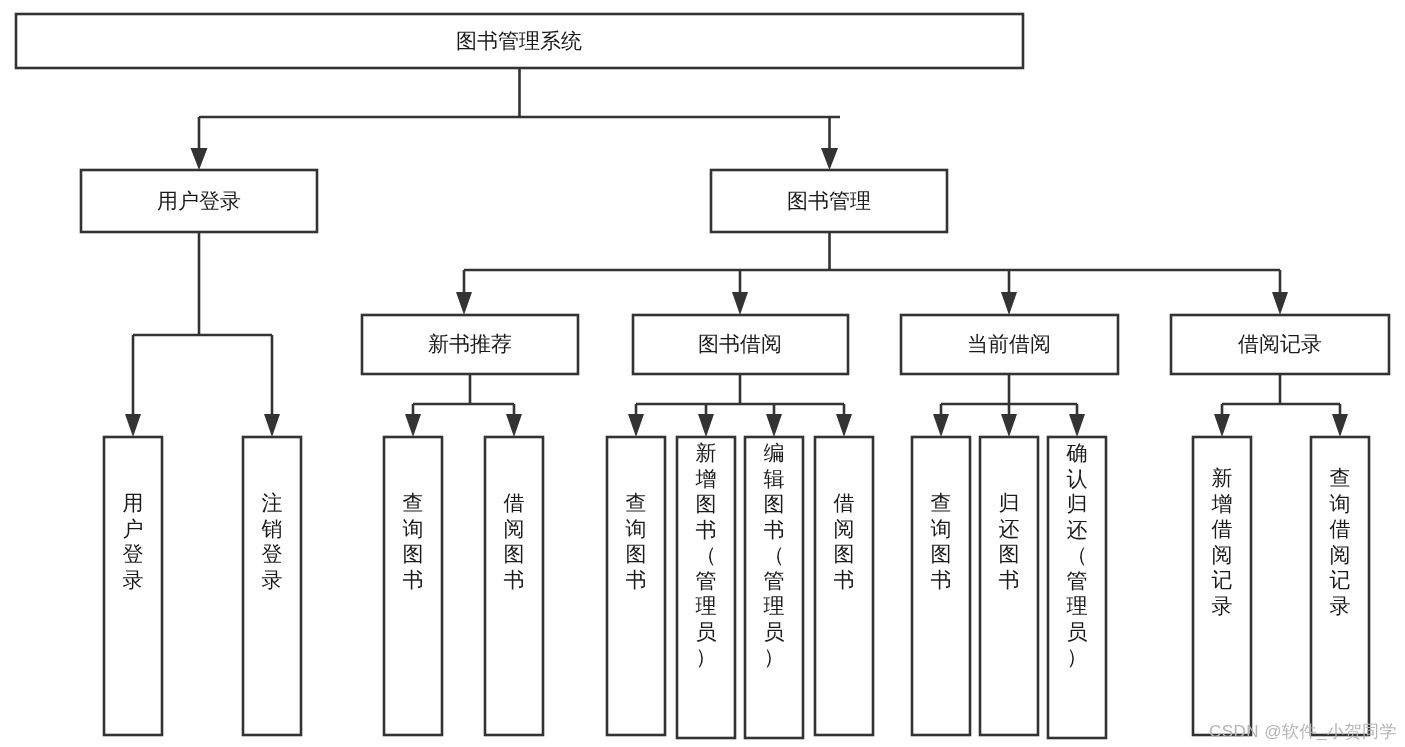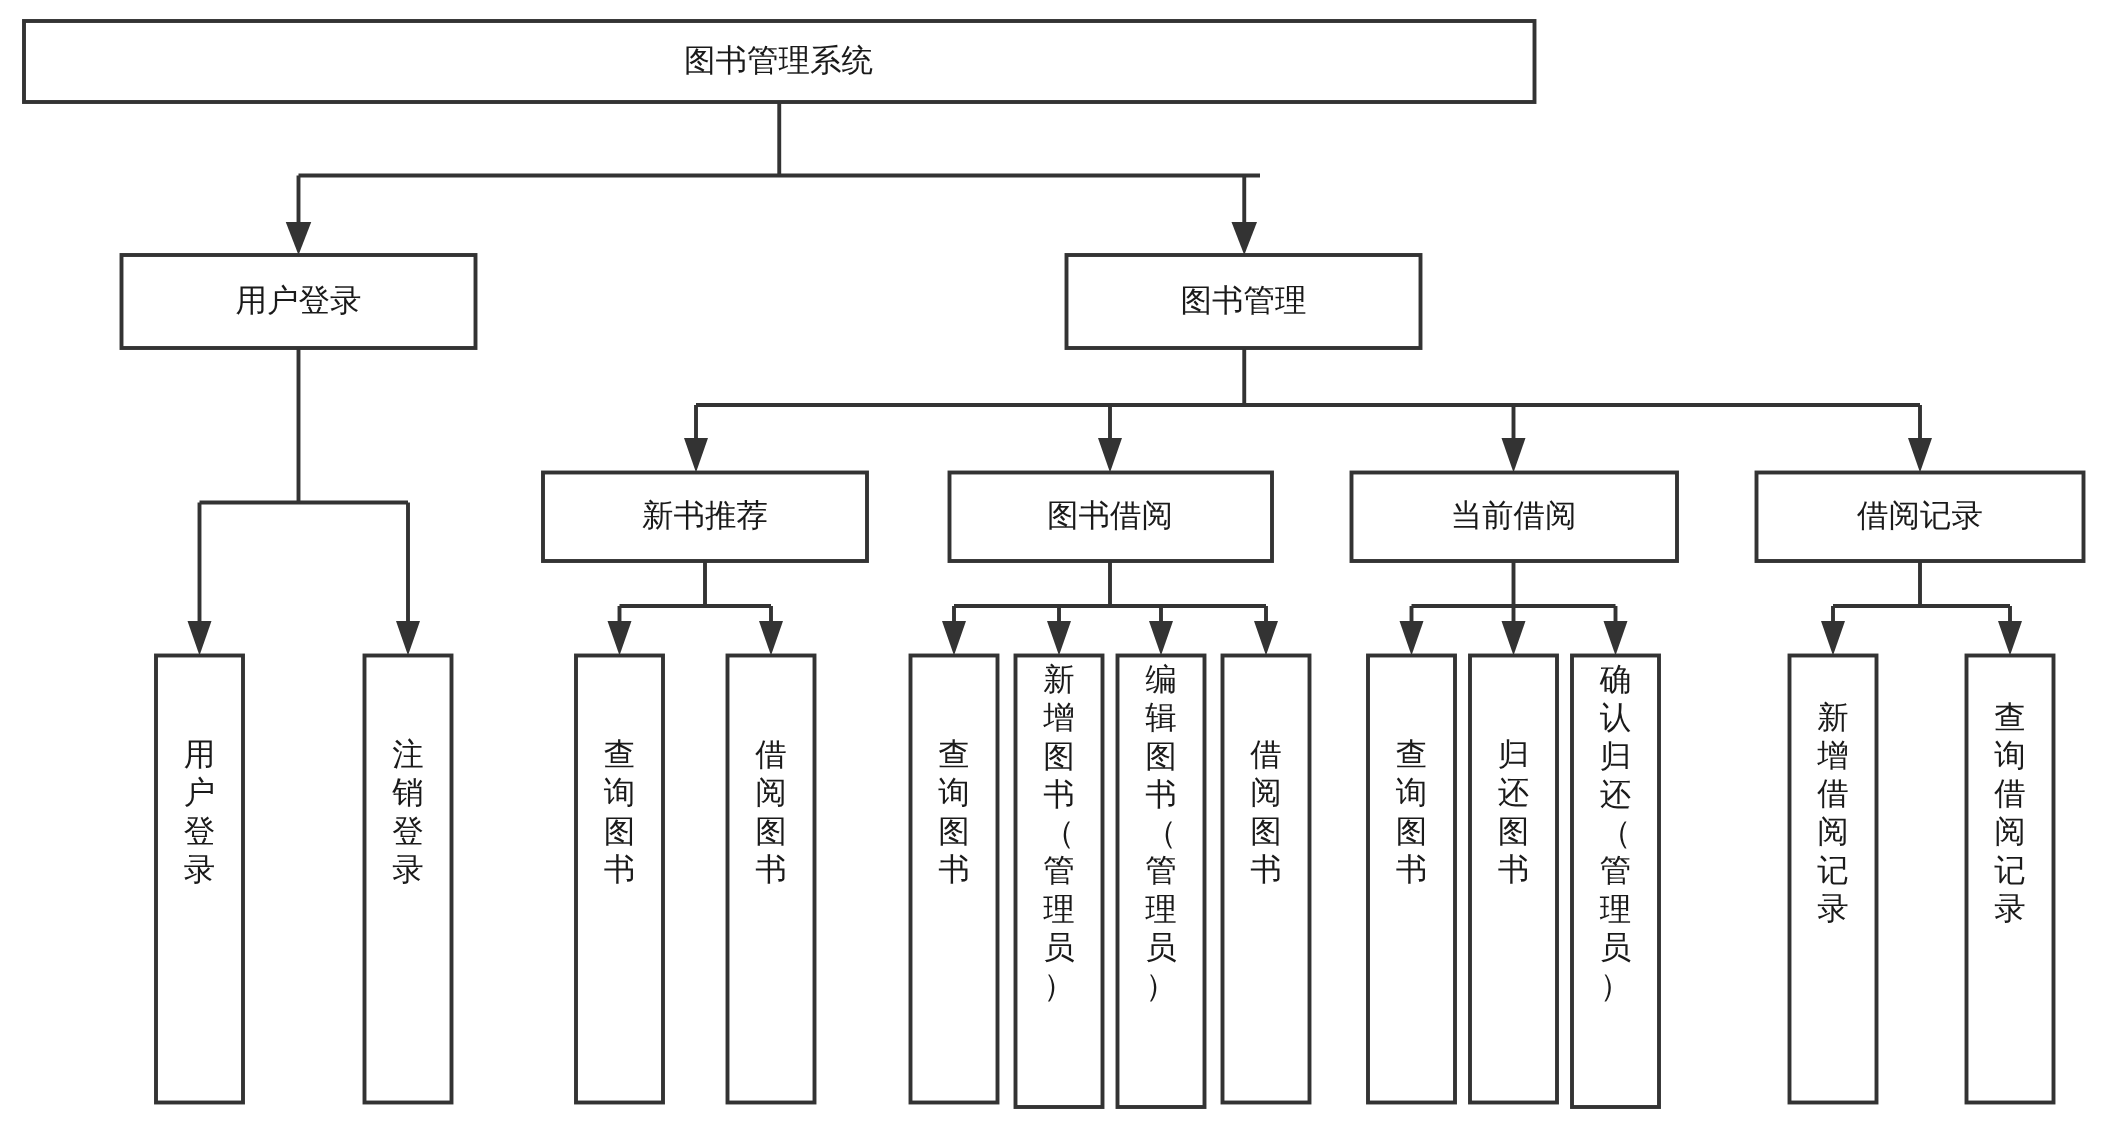--- a/index.html
+++ b/index.html
@@ -230,13 +230,14 @@
       <text class="node-label-v" x="1222" y="485"><tspan x="1222" dy="0">新</tspan><tspan x="1222" dy="25.5">增</tspan><tspan x="1222" dy="25.5">借</tspan><tspan x="1222" dy="25.5">阅</tspan><tspan x="1222" dy="25.5">记</tspan><tspan x="1222" dy="25.5">录</tspan></text>
     </g>
 
     <g>
       <rect class="node-box" x="1311" y="437" width="58" height="298"></rect>
       <text class="node-label-v" x="1340" y="485"><tspan x="1340" dy="0">查</tspan><tspan x="1340" dy="25.5">询</tspan><tspan x="1340" dy="25.5">借</tspan><tspan x="1340" dy="25.5">阅</tspan><tspan x="1340" dy="25.5">记</tspan><tspan x="1340" dy="25.5">录</tspan></text>
     </g>
 
   </svg>
 
+  <div class="watermark-text">CSDN @软件_小贺同学</div>
 </div>
 
 </body></html>

